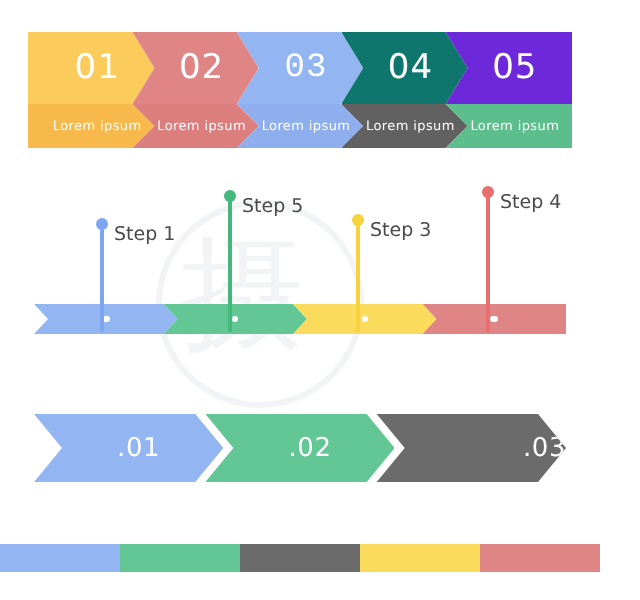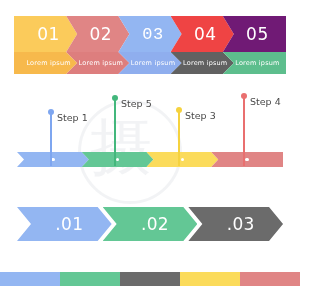--- a/index.html
+++ b/index.html
@@ -188,21 +188,21 @@
     height: 34px;
     margin-right: -9px;
     display: flex;
     align-items: center;
     justify-content: center;
     clip-path: polygon(0 0, calc(100% - 14px) 0, 100% 50%, calc(100% - 14px) 100%, 0 100%, 14px 50%);
   }
   .r3-seg:last-child { margin-right: 0; }
   .r3-label {
     color: #ffffff;
-    font-size: 17px;
+    font-size: 13px;
     margin-left: 10px;
     letter-spacing: 0.3px;
   }
 
   
   .row4 {
     position: absolute;
     left: 0;
     top: 272px;
     width: 300px;
@@ -242,30 +242,30 @@
   <div class="r1-seg">
     <div class="r1-top clip-arrow-notch" style="background: rgb(147, 182, 242); font-family: Liberation Mono, monospace;">
       <span class="r1-num">03</span>
     </div>
     <div class="r1-bot clip-arrow-notch" style="background: rgb(143, 174, 238);">
       <span class="r1-label">Lorem ipsum</span>
     </div>
   </div>
 
   <div class="r1-seg">
-    <div class="r1-top clip-arrow-notch" style="background: #ef4444;">
+    <div class="r1-top clip-arrow-notch" style="background: #0f766e;">
       <span class="r1-num">04</span>
     </div>
     <div class="r1-bot clip-arrow-notch" style="background: rgb(97, 97, 97);">
       <span class="r1-label">Lorem ipsum</span>
     </div>
   </div>
 
   <div class="r1-seg last">
-    <div class="r1-top" style="background: #701a75;">
+    <div class="r1-top" style="background: #6d28d9;">
       <span class="r1-num">05</span>
     </div>
     <div class="r1-bot" style="background: rgb(93, 190, 141);">
       <span class="r1-label">Lorem ipsum</span>
     </div>
   </div>
 </div>
 
 <div class="row2">
 
@@ -313,21 +313,21 @@
   </div>
 </div>
 
 <div class="row3">
   <div class="r3-seg" style="background: rgb(147, 182, 242);">
     <span class="r3-label">.01</span>
   </div>
   <div class="r3-seg" style="background: rgb(99, 199, 149);">
     <span class="r3-label">.02</span>
   </div>
-  <div class="r3-seg" style="background: rgb(107, 107, 107);">
+  <div class="r3-seg" style="background: rgb(107, 107, 107); justify-content: flex-end;">
     <span class="r3-label">.03</span>
   </div>
 </div>
 
 <div class="row4">
   <div class="r4-seg" style="background: rgb(147, 182, 242);"></div>
   <div class="r4-seg" style="background: rgb(99, 199, 149);"></div>
   <div class="r4-seg" style="background: rgb(107, 107, 107);"></div>
   <div class="r4-seg" style="background: rgb(251, 219, 91);"></div>
   <div class="r4-seg" style="background: rgb(224, 133, 133);"></div>

